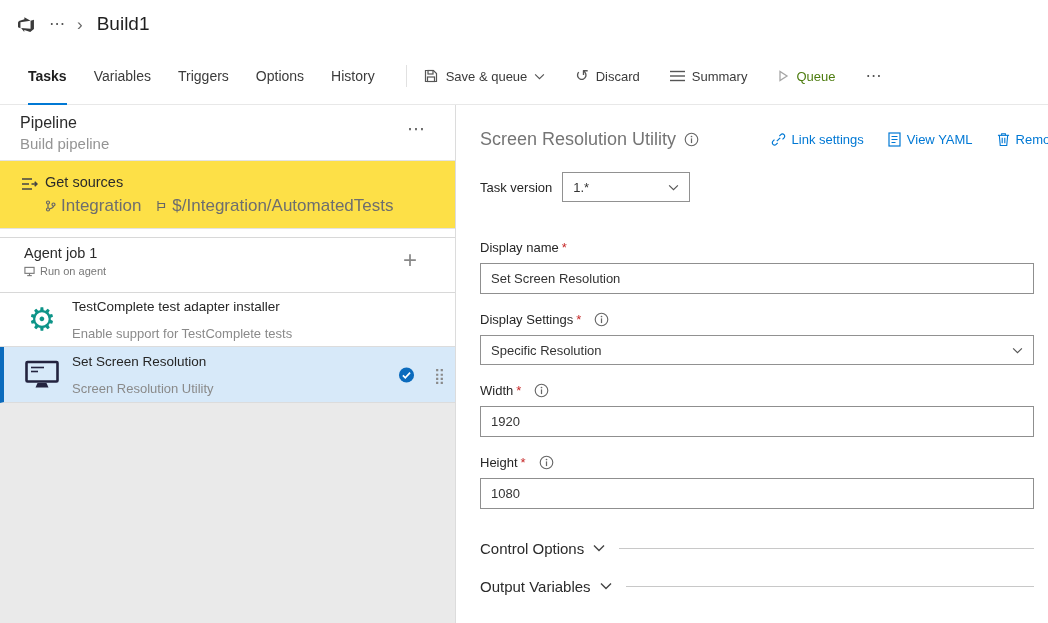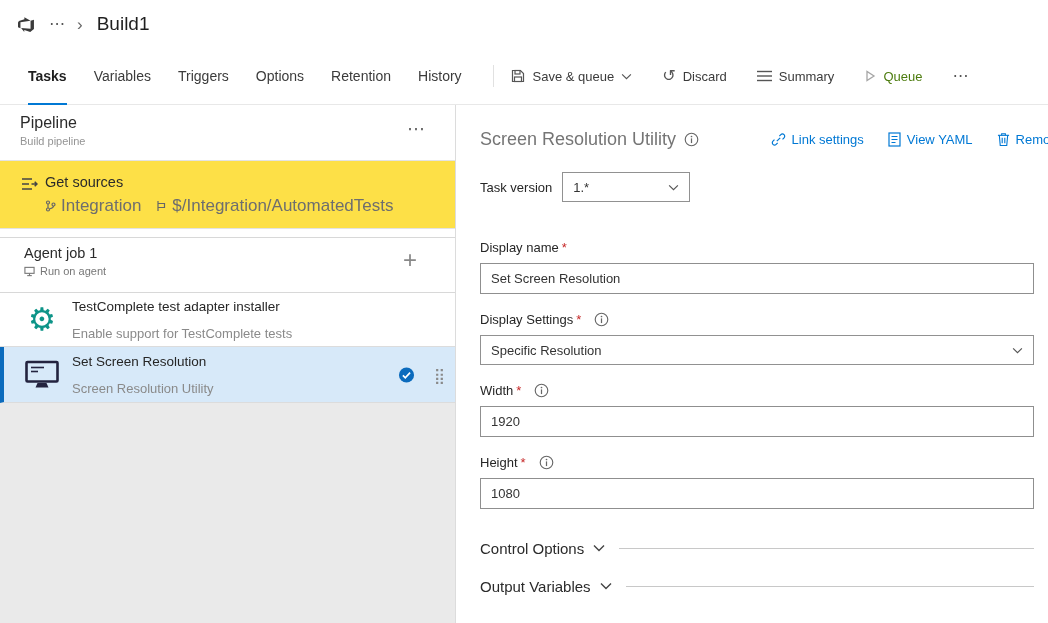--- a/index.html
+++ b/index.html
@@ -25,21 +25,21 @@
   .glyph { line-height:1; }
   .undo-glyph { font-size:16px; color:#555; }
   .more-glyph { font-size:16px; color:#555; }
 
   
   .main { display:flex; height:518px; }
   .left-panel { width:456px; flex:none; background:#eaeaea; border-right:1px solid #dcdcdc; }
 
   .pipeline-head { background:#fff; height:56px; padding:9px 16px 0 20px; display:flex; border-bottom:1px solid #e3e3e3; }
   .ph-title { font-size:16px; color:#2b2b2b; }
-  .ph-sub { font-size:11px; color:#949494; margin-top:3px; }
+  .ph-sub { font-size:15px; color:#949494; margin-top:3px; }
   .ph-more { margin-left:auto; font-size:18px; color:#666; margin-top:6px; padding-right:14px; cursor:pointer; }
 
   .get-sources { background:#fde047; height:68px; padding:13px 0 0 20px; display:flex; gap:7px; border-bottom:1px solid #e3e3e3; cursor:pointer; }
   .gs-icon { margin-top:2px; }
   .gs-title { font-size:14.5px; color:#2b2b2b; }
   .gs-meta { display:flex; align-items:center; gap:5px; font-size:17px; color:#6e6e6e; margin-top:6px; }
   .gs-meta .meta2 { margin-left:10px; }
 
   .spacer { height:8px; background:#fff; }
 
@@ -95,21 +95,20 @@
   <span class="tb-more glyph">⋯</span>
   <span class="tb-chev glyph">›</span>
   <span class="tb-title">Build1</span>
 </div>
 
 <div class="tabbar">
   <div class="tab active">Tasks</div>
   <div class="tab">Variables</div>
   <div class="tab">Triggers</div>
   <div class="tab">Options</div>
-  <div class="tab">Retention</div>
   <div class="tab">History</div>
   <div class="tb-sep"></div>
   <div class="toolbar">
     <div class="tb-item">
       <span style="display:inline-flex">
         <svg width="16" height="16" viewBox="0 0 16 16">
             <path d="M2.5 2.5h8l3 3v8h-11z" fill="none" stroke="#555" stroke-width="1.2"></path>
             <rect x="5" y="2.5" width="5" height="3.5" fill="none" stroke="#555" stroke-width="1.2"></rect>
             <rect x="4.5" y="9" width="7" height="4.5" fill="none" stroke="#555" stroke-width="1.2"></rect>
           </svg>

